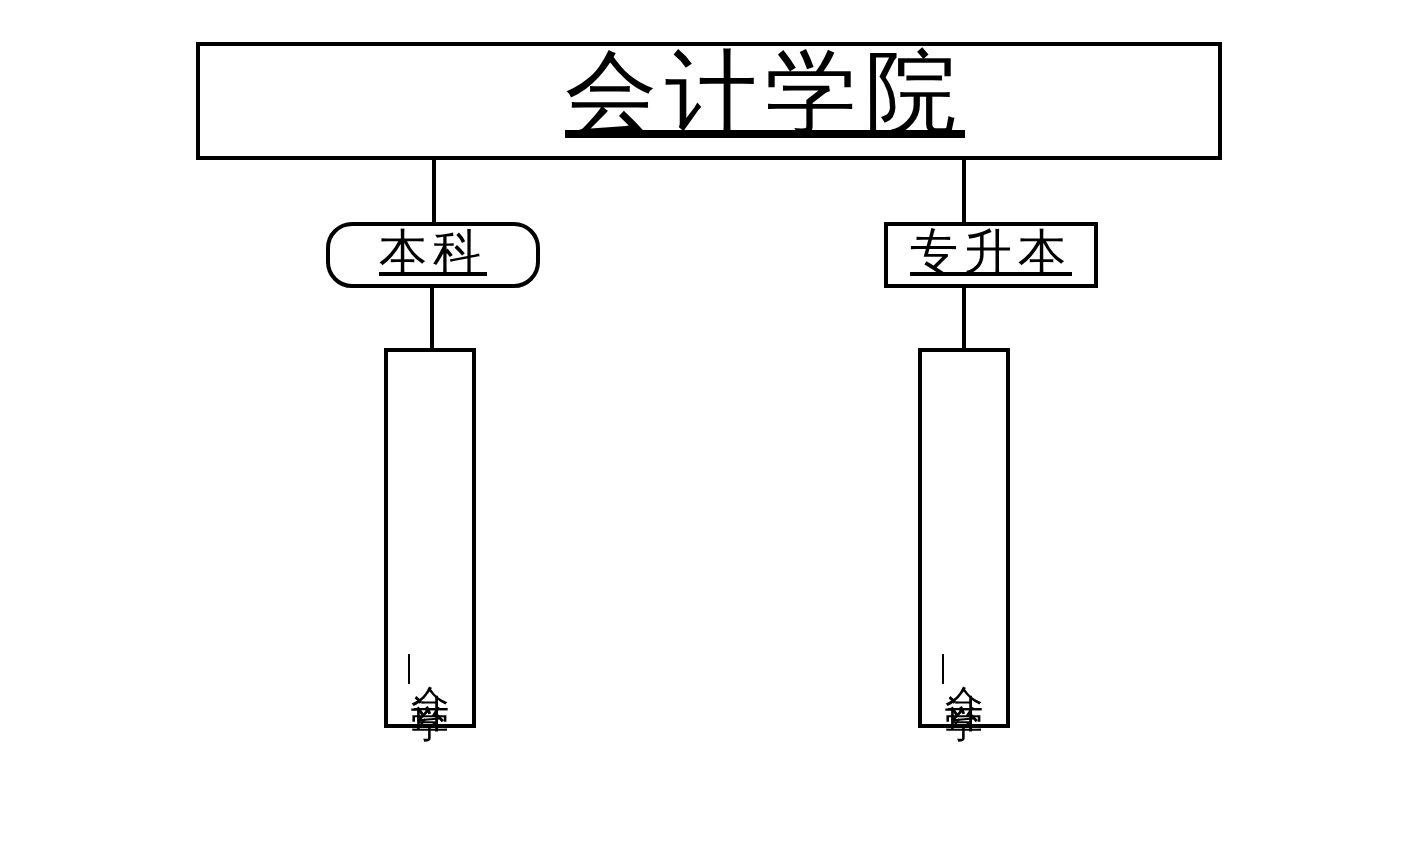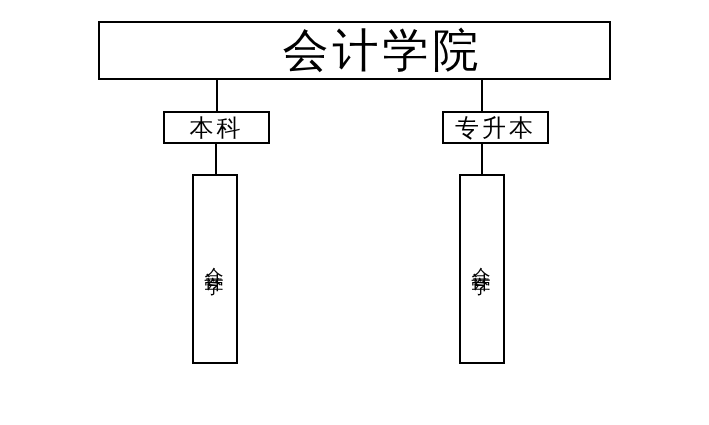--- a/index.html
+++ b/index.html
@@ -18,43 +18,44 @@
     width: 709px;
     height: 425px;
     background: var(--bg, #fff);
     overflow: hidden;
   }
   .box {
     position: absolute;
     border: 2px solid var(--line, #000);
     background: var(--bg, #fff);
     display: flex;
-    align-items: center;
+    align-items: flex-end;
     justify-content: center;
     color: var(--text, #000);
+    text-decoration: underline;
   }
   .root-box {
     left: 98px;
     top: 21px;
     width: 513px;
     height: 59px;
     font-size: 46px;
     letter-spacing: 4px;
     padding-left: 56px; 
     white-space: nowrap;
   }
   .mid-box {
     top: 111px;
     width: 107px;
     height: 33px;
     font-size: 24px;
     letter-spacing: 3px;
     white-space: nowrap;
   }
-  .mid-box.left  { left: 163px; }
+  .mid-box.left  { left: 163px; border-radius: 13px; }
   .mid-box.right { left: 442px; }
   .tall-box {
     top: 174px;
     width: 46px;
     height: 190px;
     padding-bottom: 20px; 
   }
   .tall-box.left  { left: 192px; }
   .tall-box.right { left: 459px; }
   .vtext {

